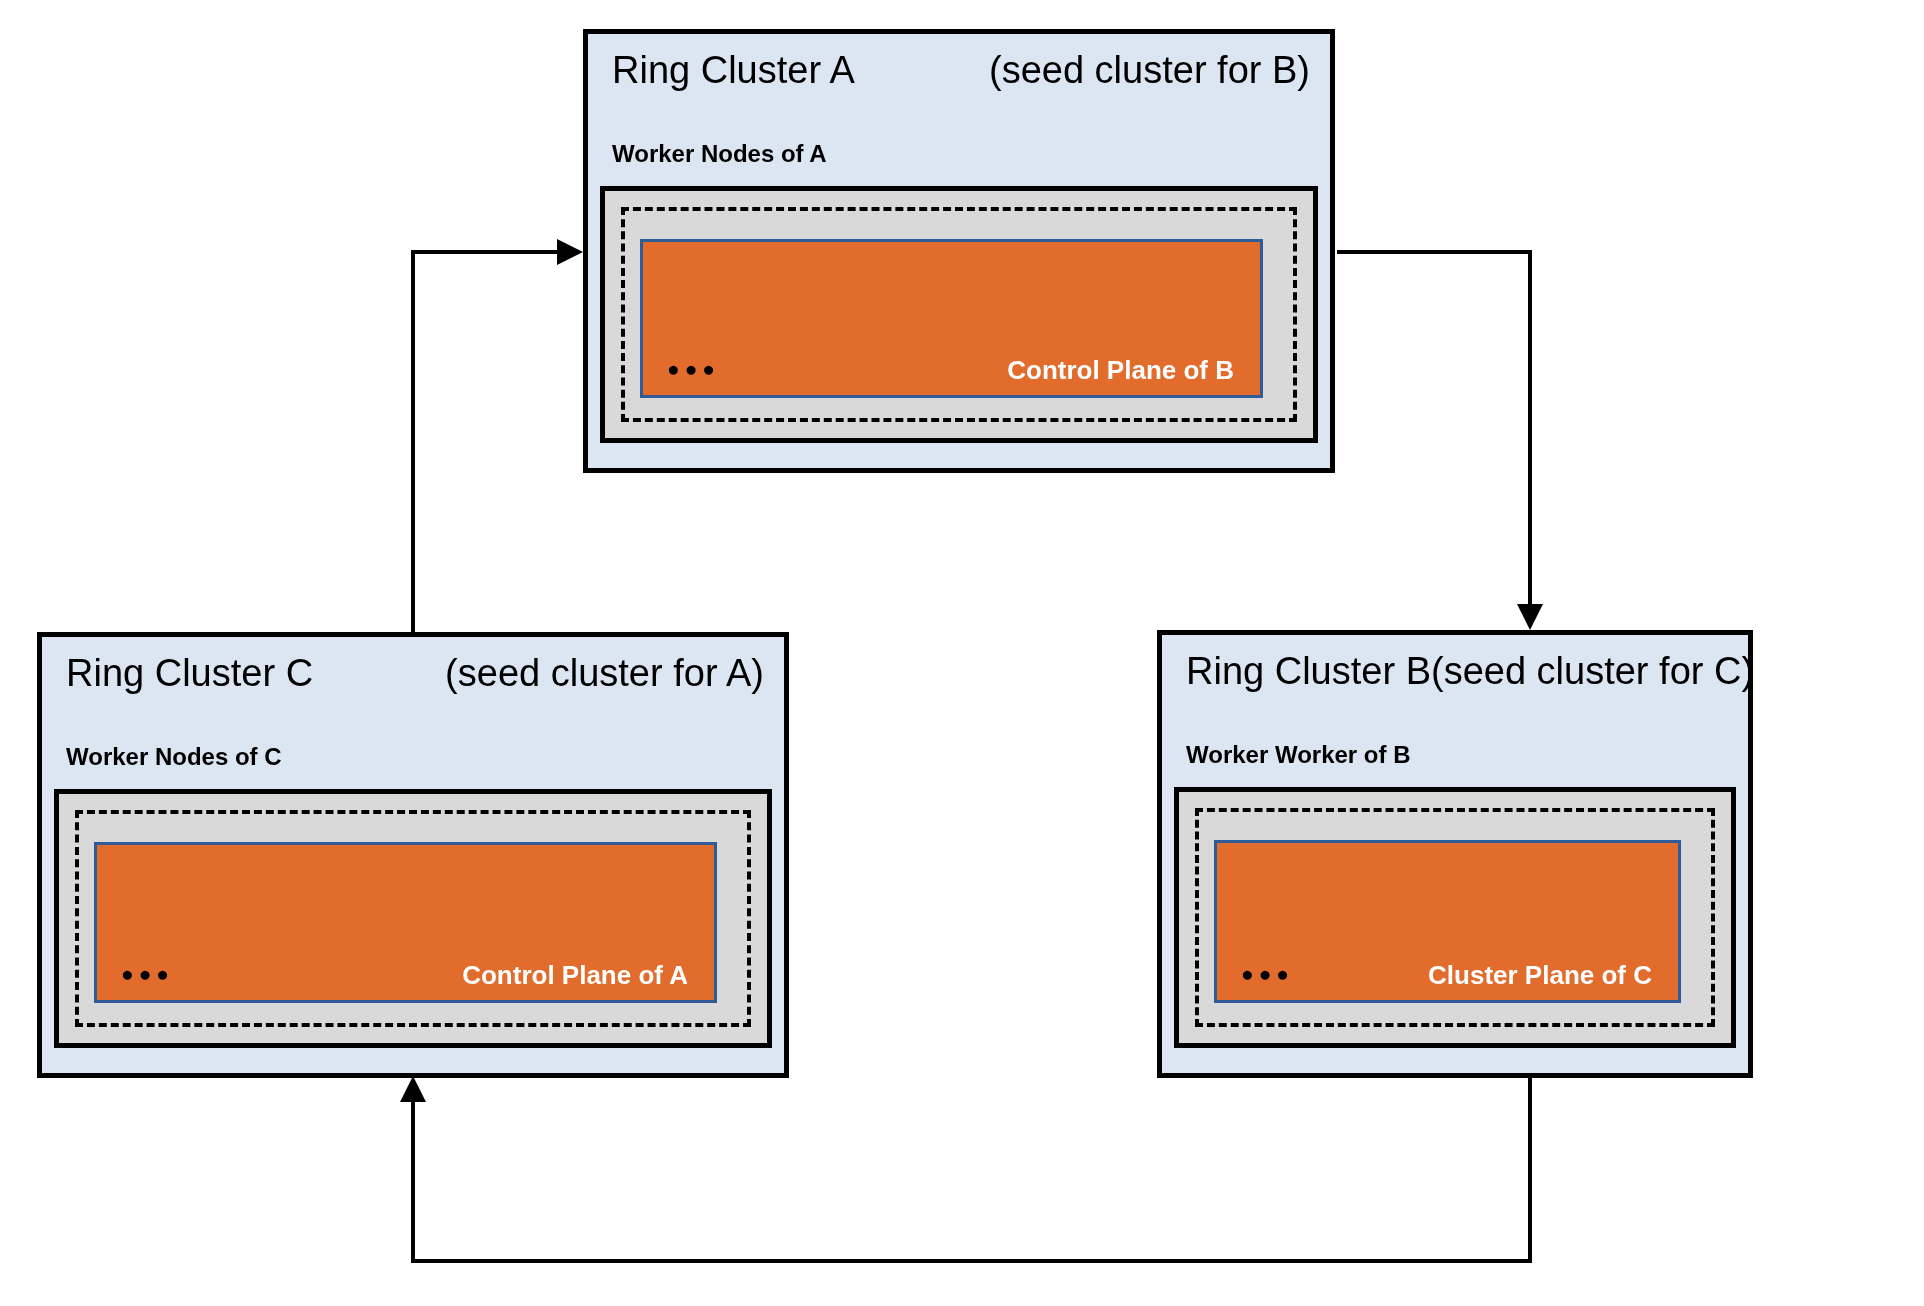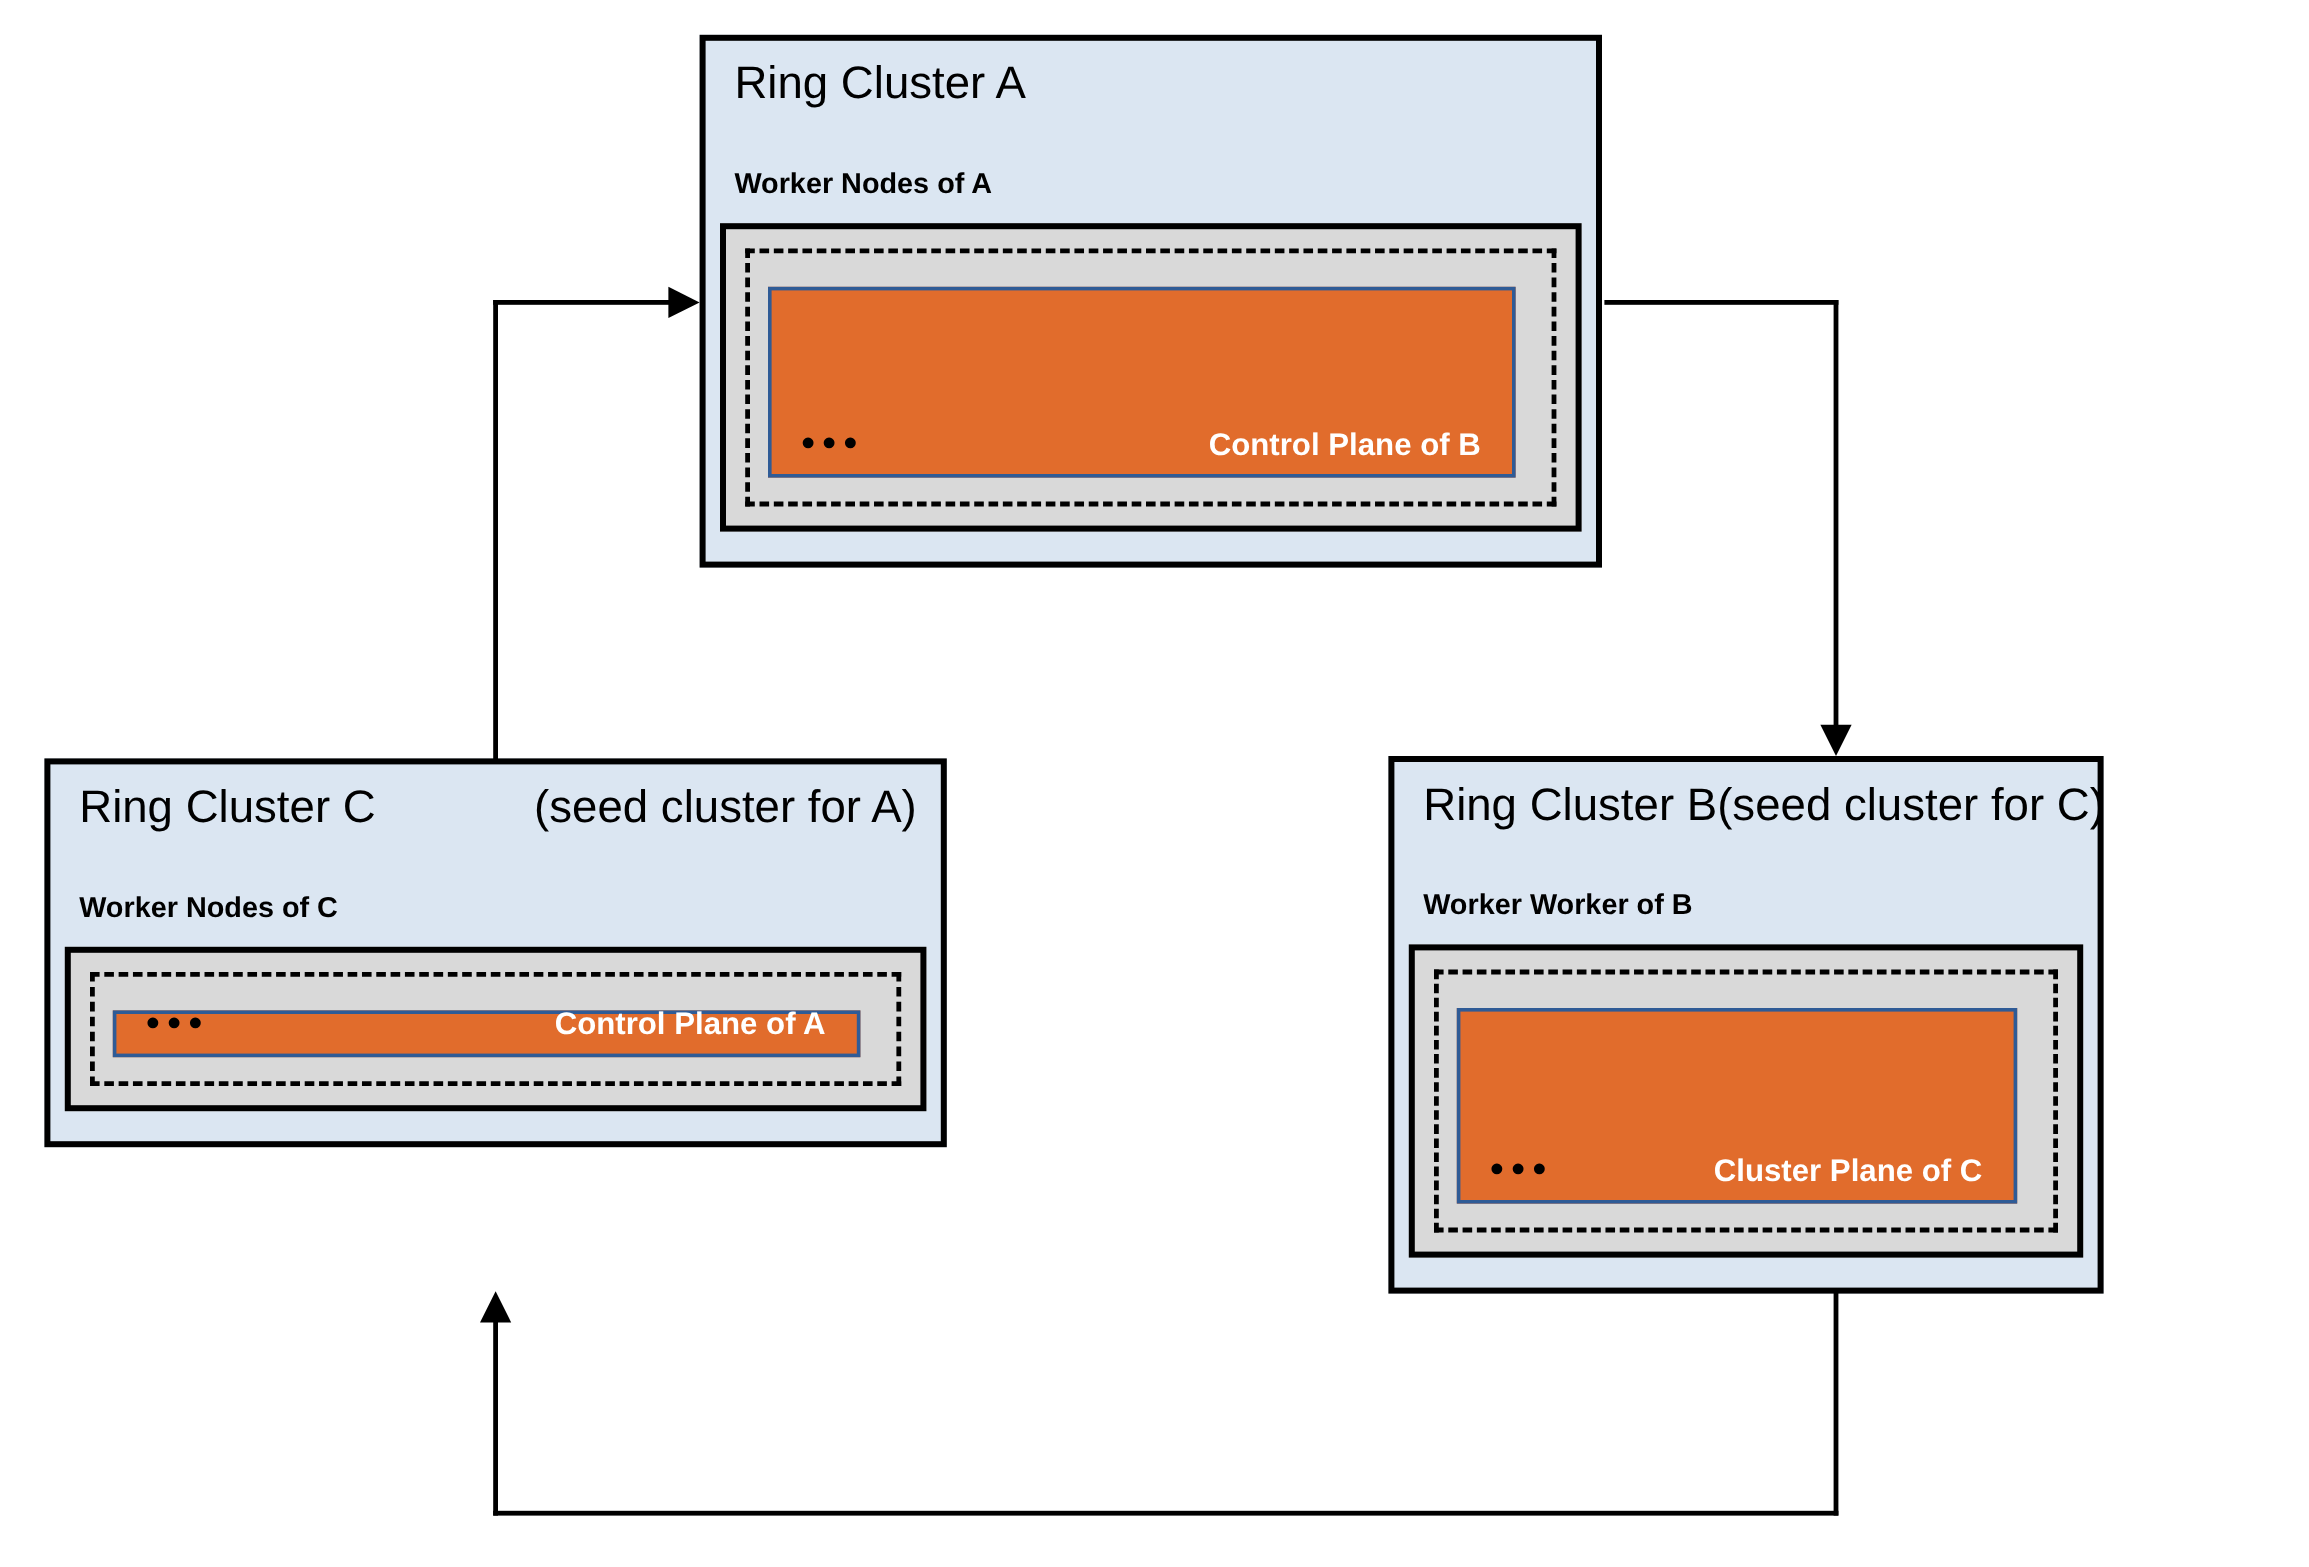--- a/index.html
+++ b/index.html
@@ -19,21 +19,21 @@
   }
   
   .cluster{
     position:absolute;
     background:var(--cluster-fill);
     border:5px solid var(--line);
     box-sizing:border-box;
   }
   .cluster-a{left:583px;top:29px;width:752px;height:444px;}
   .cluster-b{left:1157px;top:630px;width:596px;height:448px;}
-  .cluster-c{left:37px;top:632px;width:752px;height:324px;}
+  .cluster-c{left:37px;top:632px;width:752px;height:446px;}
 
   .cluster-header{
     position:absolute;left:24px;right:20px;top:14px;
     display:flex;justify-content:space-between;align-items:baseline;
     font-size:38px;color:#000;line-height:1.2;white-space:nowrap;
   }
   .worker-label{
     position:absolute;left:24px;top:106px;
     font-size:24px;font-weight:700;color:#000;line-height:1.2;text-align:right;
   }
@@ -71,20 +71,21 @@
   .head-up   {border-left:13px solid transparent;border-right:13px solid transparent;border-bottom:26px solid var(--line);}
 </style>
 </head>
 <body>
 
 <div class="canvas">
 
   <div class="cluster cluster-a">
     <div class="cluster-header">
       <span class="cluster-title">Ring Cluster A</span>
+      <span class="cluster-seed">(seed cluster for B)</span>
     </div>
     <div class="worker-label">Worker Nodes of A</div>
     <div class="node-box">
       <div class="dashed-box"></div>
       <div class="control-plane">
         <span class="dots">●●●</span>
         <span class="cp-label">Control Plane of B</span>
       </div>
     </div>
   </div>

